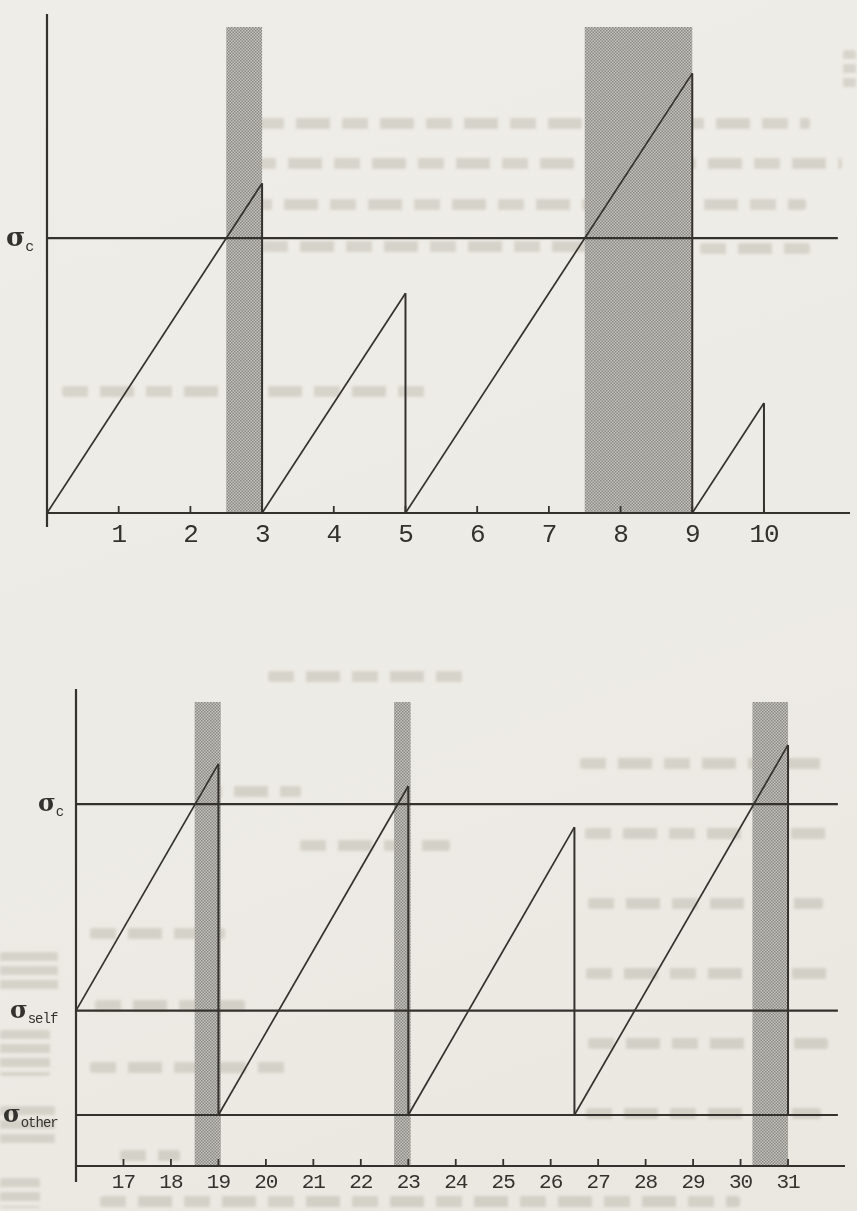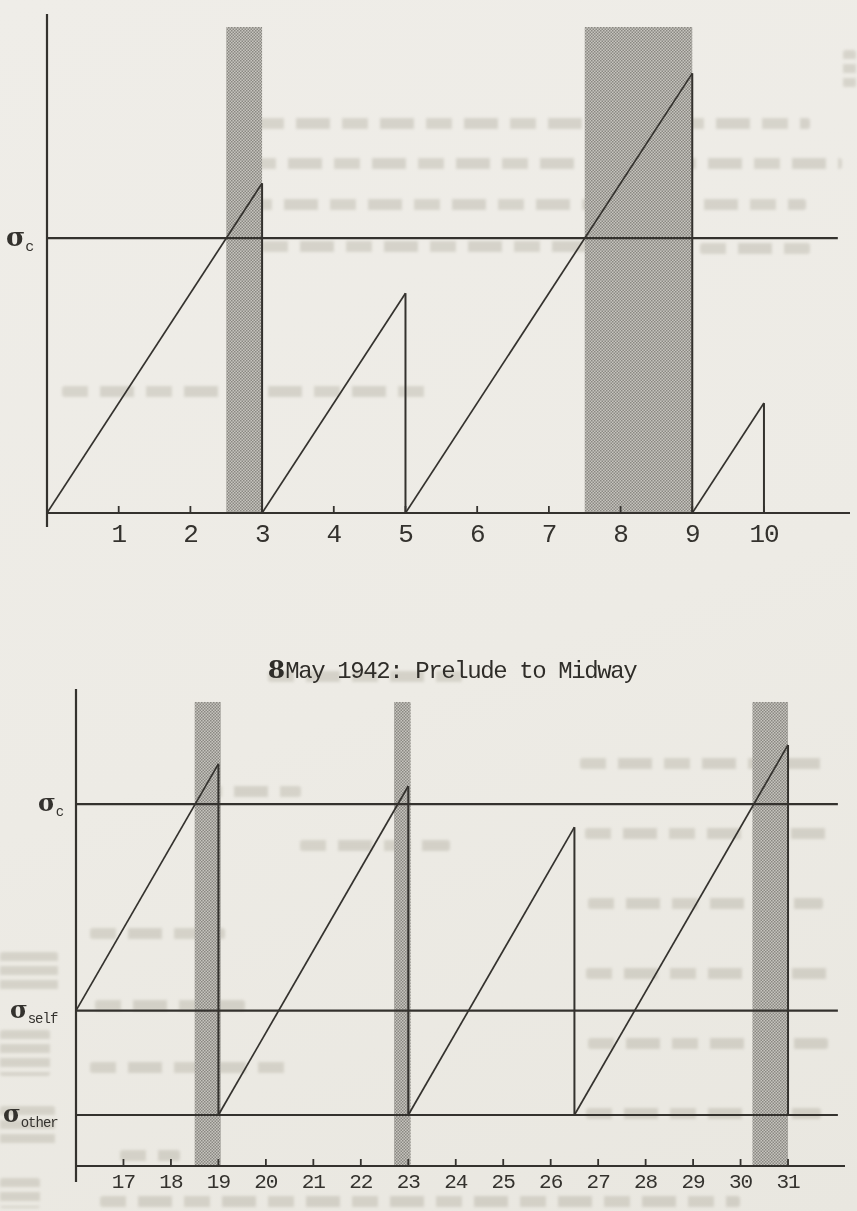--- a/index.html
+++ b/index.html
@@ -160,23 +160,20 @@
         <line x1="574.4259259259259" y1="1115.010344827586" x2="788.037037037037" y2="744.9241379310345" stroke="#34322e" stroke-width="1.7" stroke-linecap="butt"></line>
         <line x1="788.037037037037" y1="744.9241379310345" x2="788.037037037037" y2="1115.010344827586" stroke="#34322e" stroke-width="2" stroke-linecap="butt"></line>
       </g>
     </svg>
 
   <div class="sig" style="left:6px;top:224px">
     <span class="sg">σ</span>
       <span class="sub">c</span>
   </div>
 
-  <div class="title">
-    <span class="t8">8</span><span class="trest">May 1942: Prelude to Midway</span>
-  </div>
 
   <div class="sig small" style="left:38px;top:791px">
     <span class="sg">σ</span>
       <span class="sub">c</span>
   </div>
   <div class="sig small" style="left:10px;top:998px">
     <span class="sg">σ</span>
       <span class="sub">self</span>
   </div>
   <div class="sig small" style="left:3px;top:1102px">

